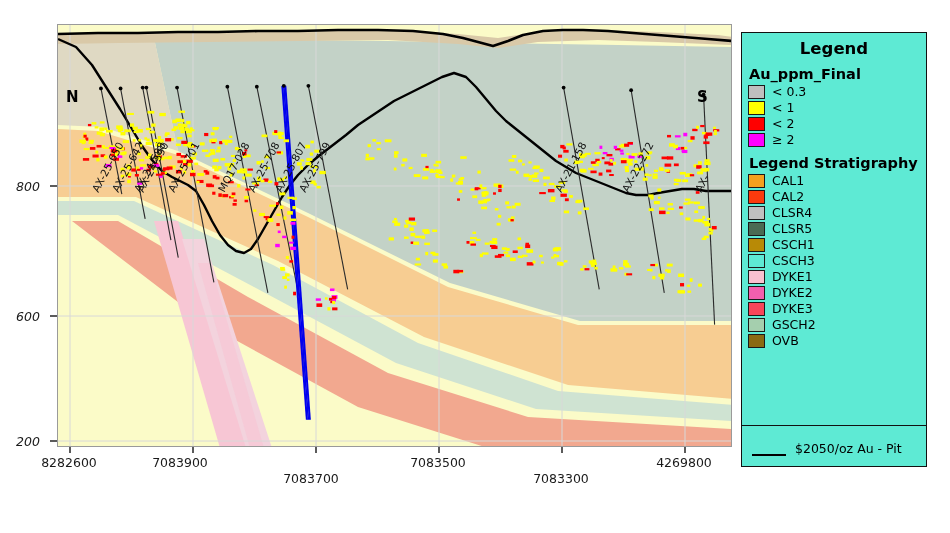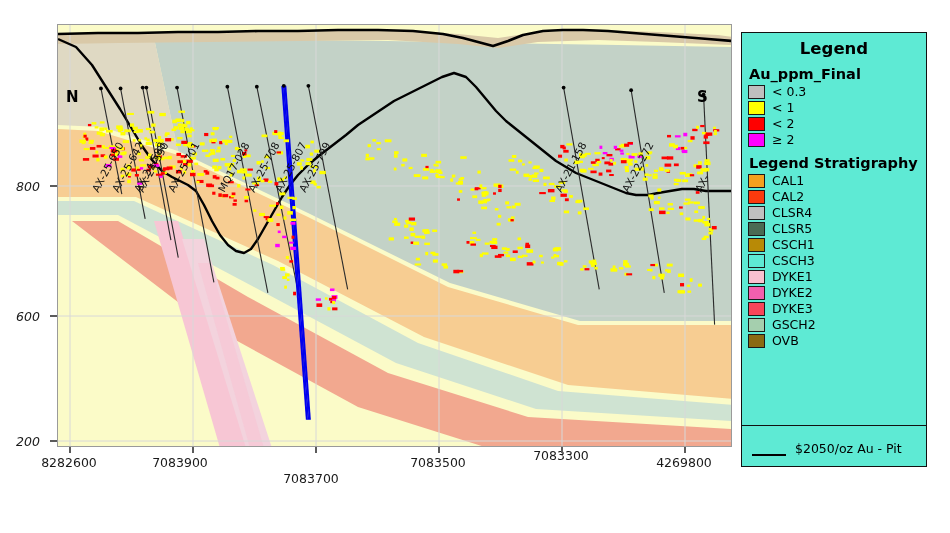--- a/index.html
+++ b/index.html
@@ -824,21 +824,21 @@
 <div id="ytick-2" class="ytick" style="left:6px;top:434px;">200</div>
 
 <div class="tickmark" style="left:50px;top:185px;width:7px;height:1.5px;"></div>
 <div class="tickmark" style="left:50px;top:315px;width:7px;height:1.5px;"></div>
 <div class="tickmark" style="left:50px;top:440px;width:7px;height:1.5px;"></div>
 
 <div class="xtick" style="left:29px;top:455px;">8282600</div>
 <div class="xtick" style="left:140px;top:455px;">7083900</div>
 <div class="xtick" style="left:271px;top:455px;margin-top:16px;">7083700</div>
 <div class="xtick" style="left:398px;top:455px;">7083500</div>
-<div class="xtick" style="left:521px;top:448px;">7083300</div>
+<div class="xtick" style="left:521px;top:471px;">7083300</div>
 <div class="xtick" style="left:644px;top:455px;">4269800</div>
 
 <div class="tickmark" style="left:69px;top:447px;width:1.5px;height:6px;"></div>
 <div class="tickmark" style="left:192px;top:447px;width:1.5px;height:6px;"></div>
 <div class="tickmark" style="left:315px;top:447px;width:1.5px;height:6px;"></div>
 <div class="tickmark" style="left:438px;top:447px;width:1.5px;height:6px;"></div>
 <div class="tickmark" style="left:561px;top:447px;width:1.5px;height:6px;"></div>
 <div class="tickmark" style="left:684px;top:447px;width:1.5px;height:6px;"></div>
 
 <div class="dirlabel" style="left:66px;top:88px;">N</div>

